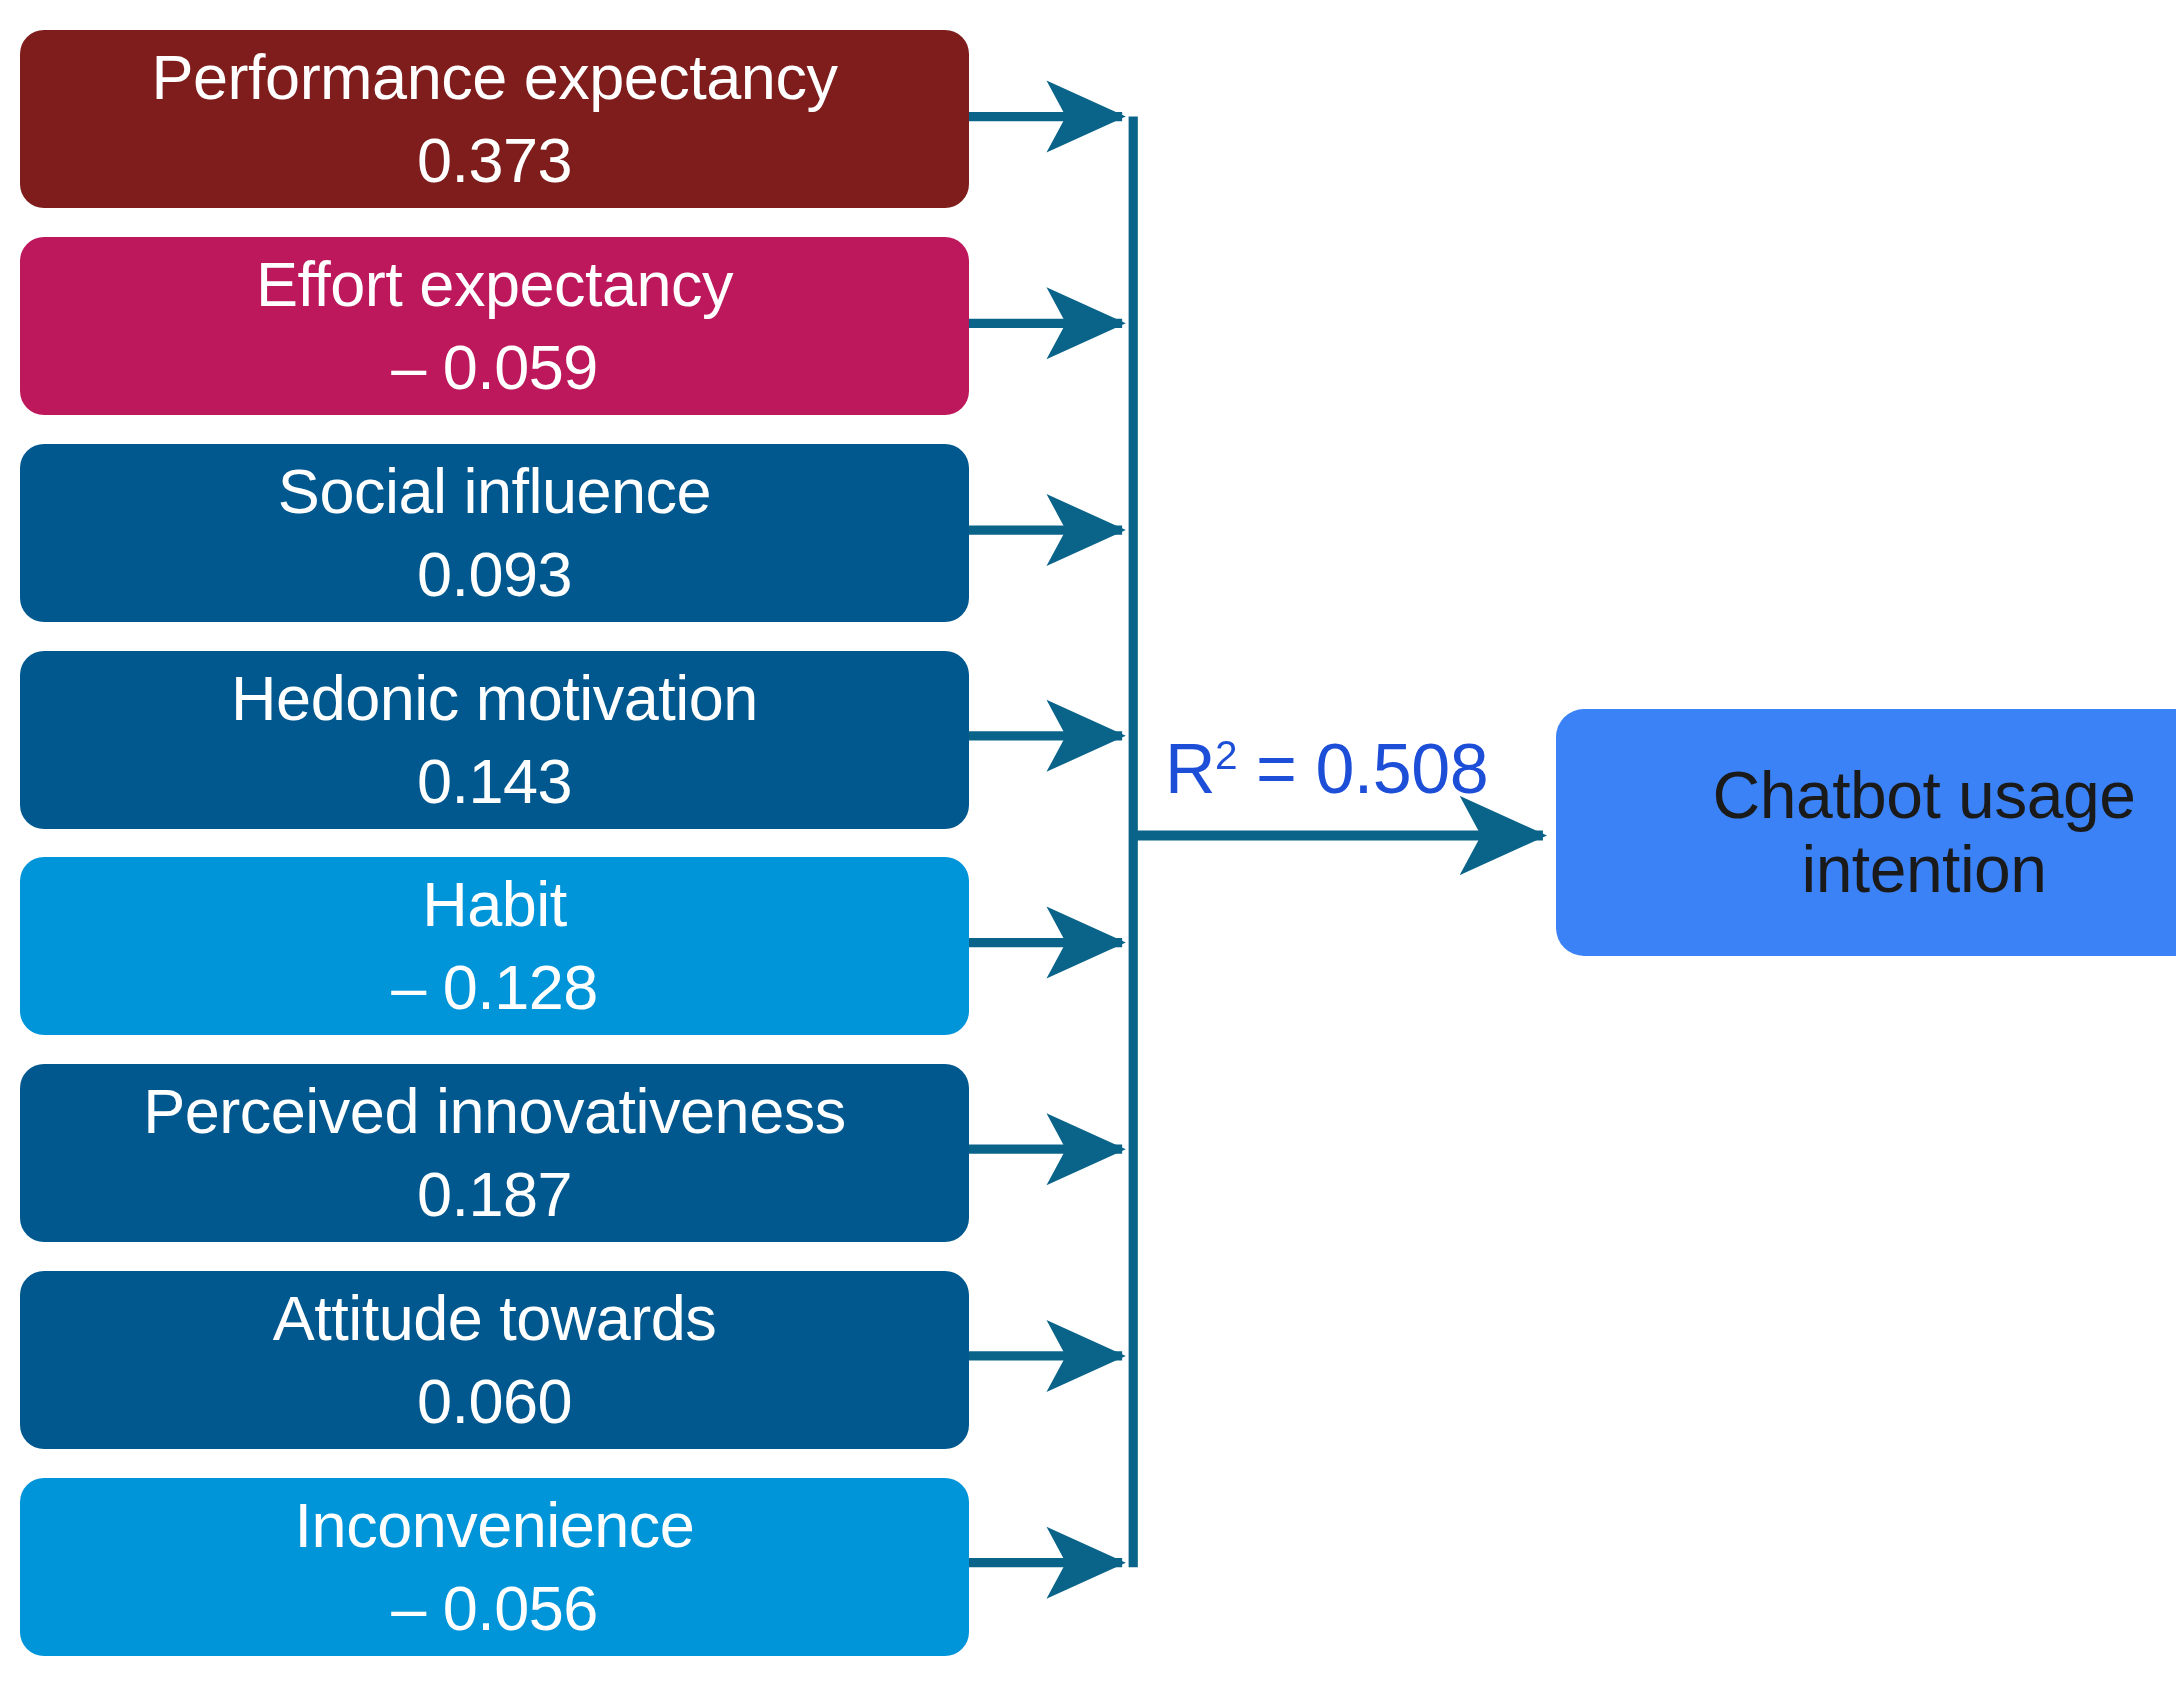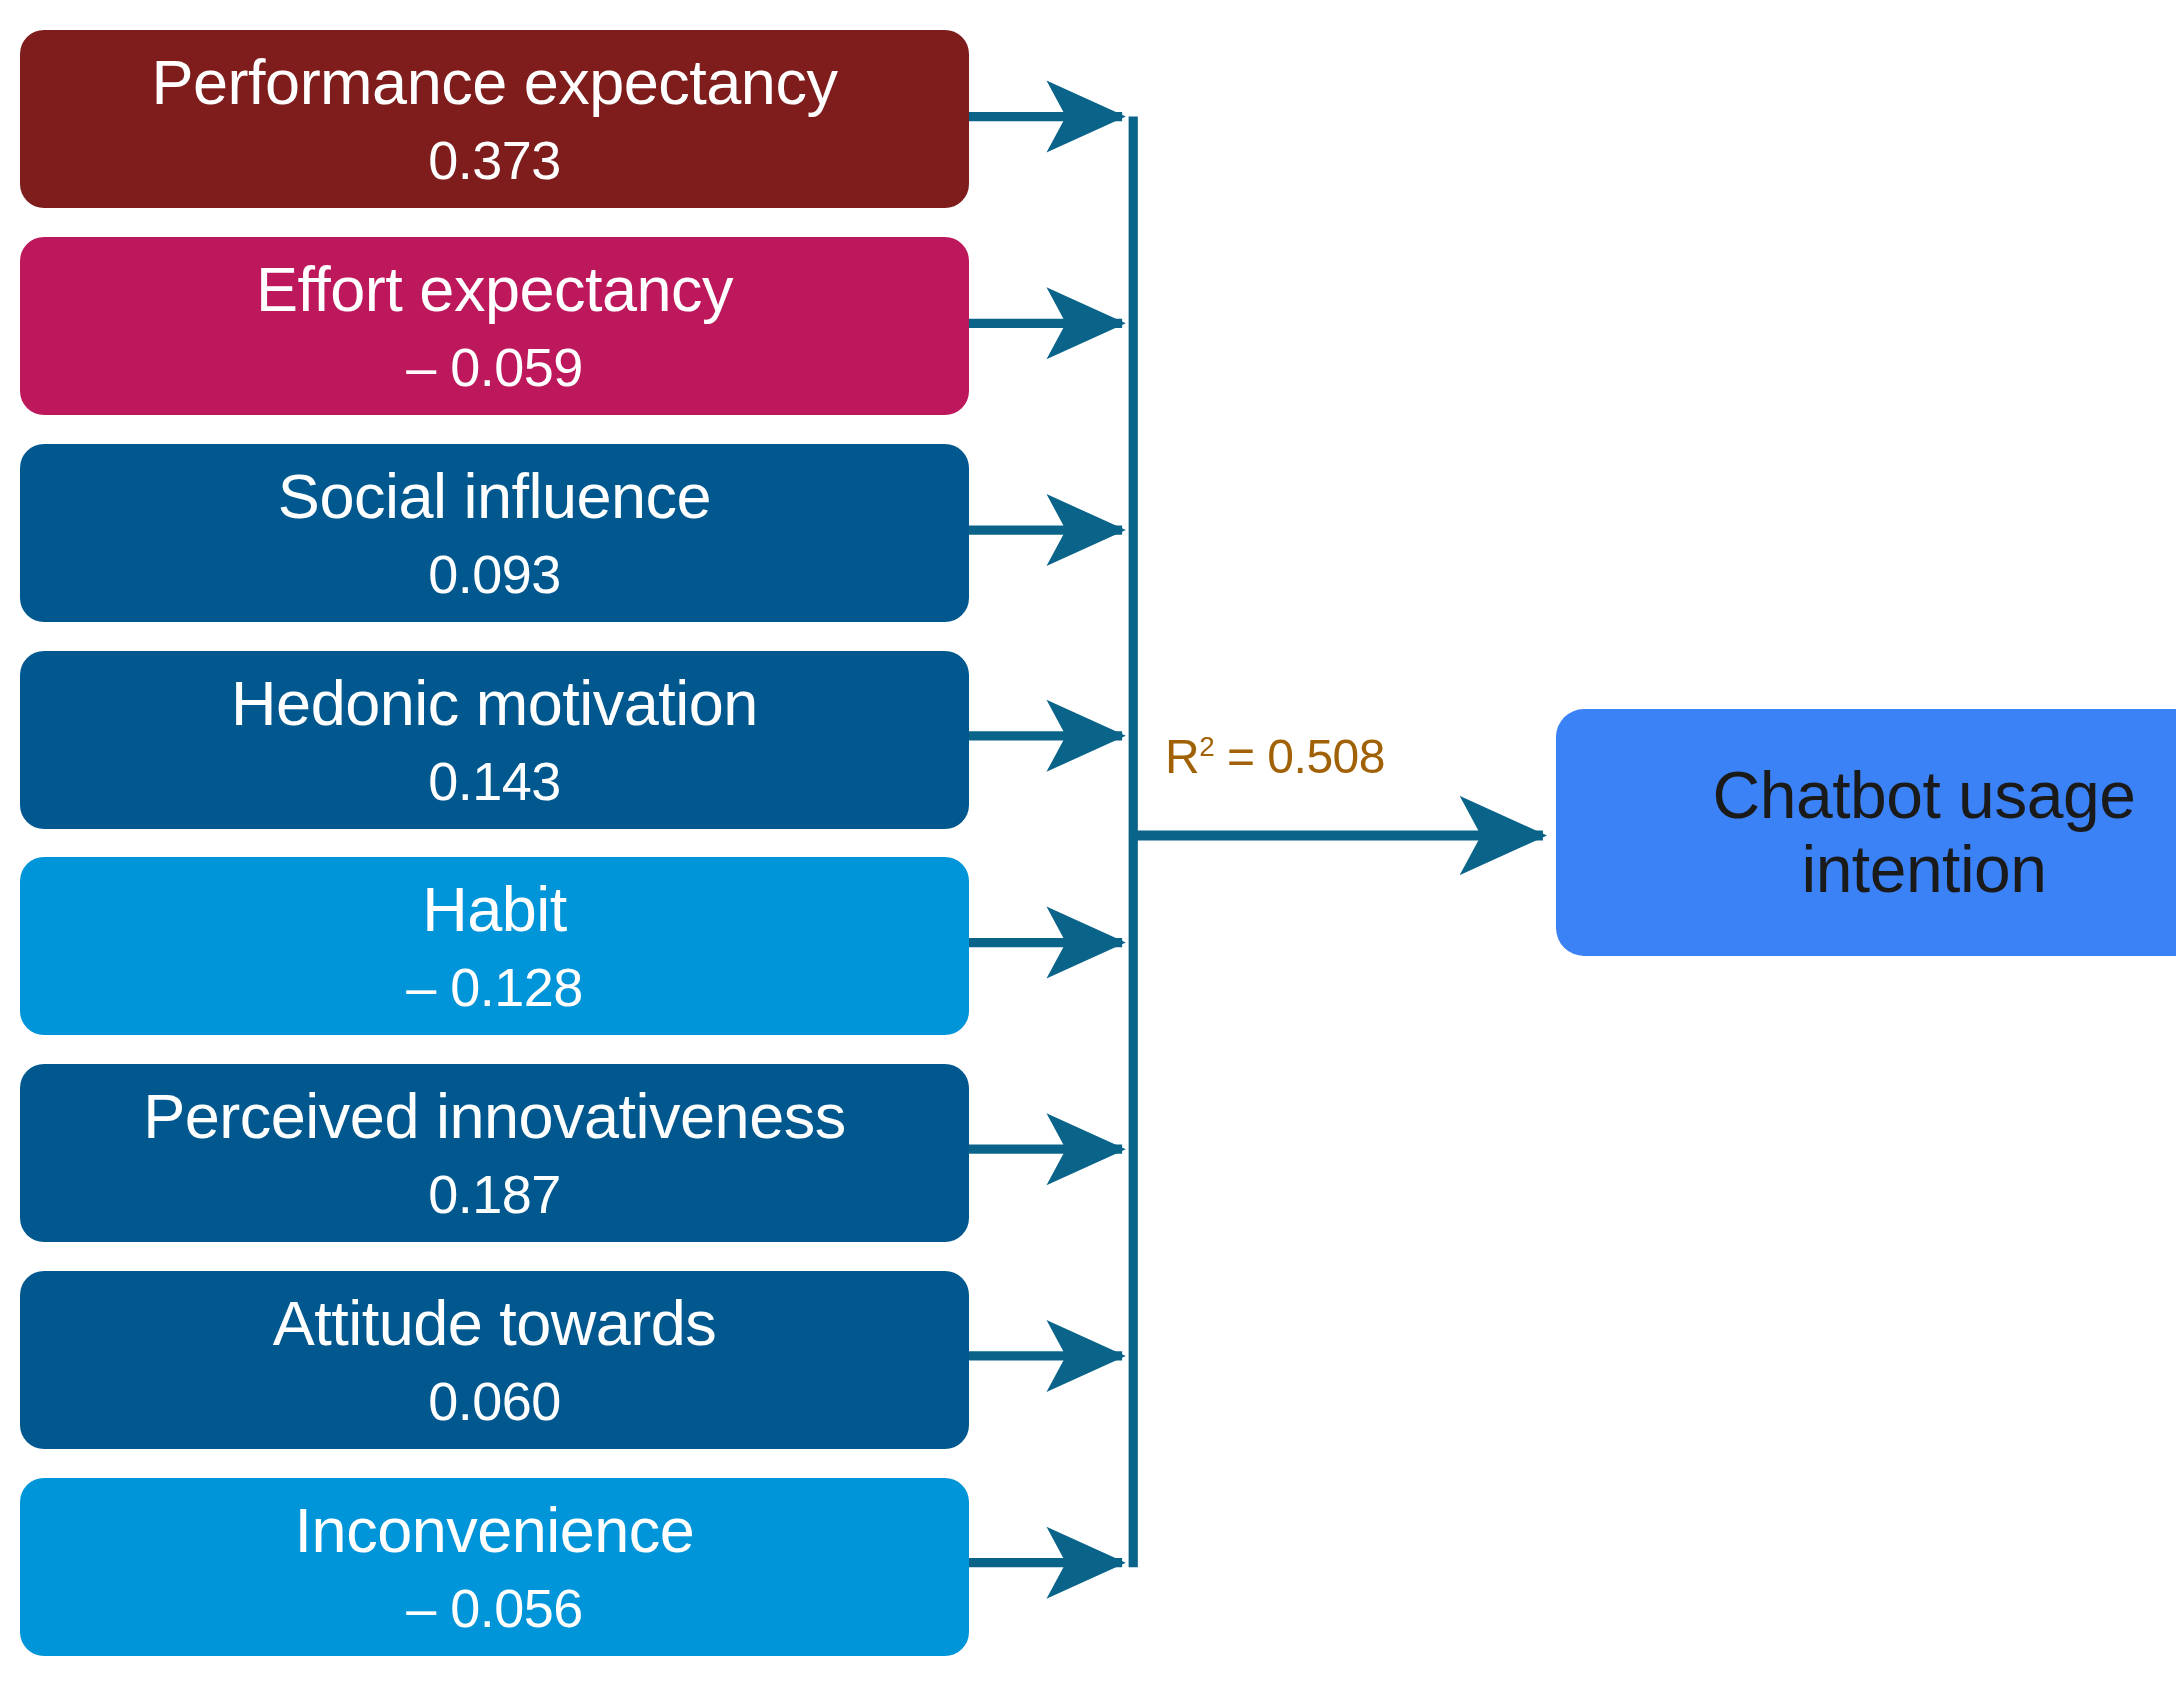--- a/index.html
+++ b/index.html
@@ -33,21 +33,21 @@
     color: #ffffff;
     line-height: 1.04;
   }
   .pred-box .pred-label {
     font-size: 63px;
     font-weight: 400;
     letter-spacing: -0.5px;
     white-space: nowrap;
   }
   .pred-box .pred-value {
-    font-size: 54px;
+    font-size: 63px;
     font-weight: 400;
     letter-spacing: -0.5px;
     white-space: nowrap;
     margin-top: 17px;
   }
 
   
   .outcome-box {
     position: absolute;
     left: 1556px;
@@ -78,22 +78,22 @@
     width: 2176px;
     height: 1694px;
     pointer-events: none;
   }
 
   
   .r2-label {
     position: absolute;
     left: 1165px;
     top: 729px;
-    font-size: 48px;
-    color: #a16207;
+    font-size: 70px;
+    color: #1d4ed8;
     letter-spacing: -0.5px;
     white-space: nowrap;
     text-align: right;
   }
   .r2-label sup {
     font-size: 0.58em;
     vertical-align: super;
     line-height: 0;
   }
 </style>

